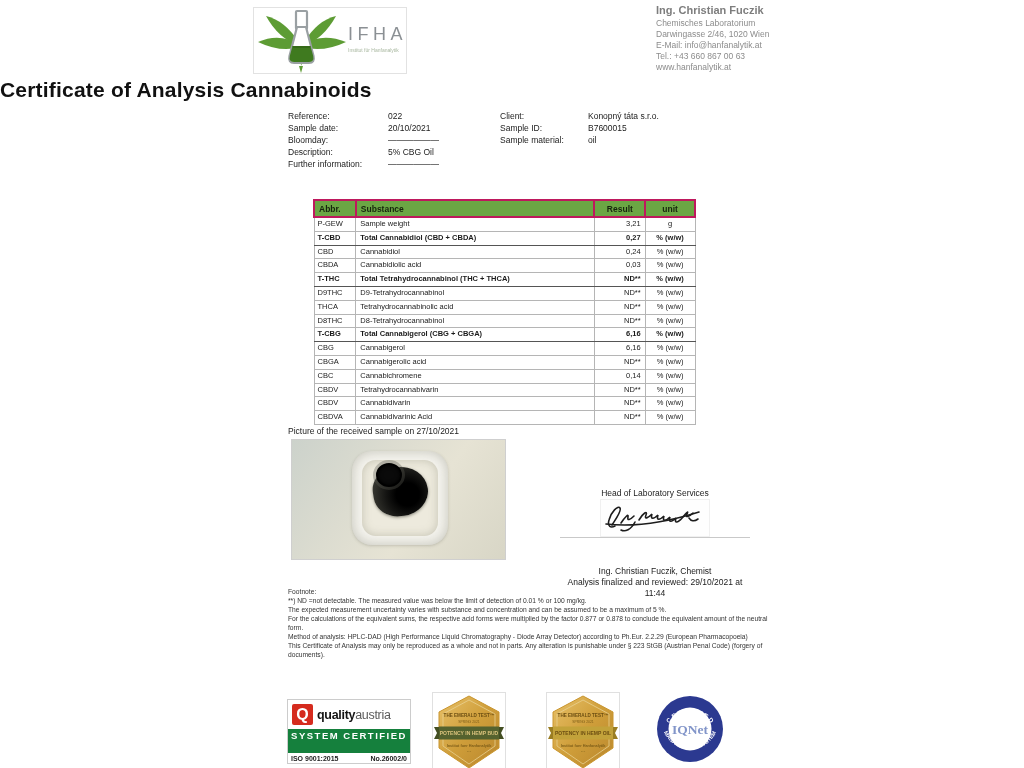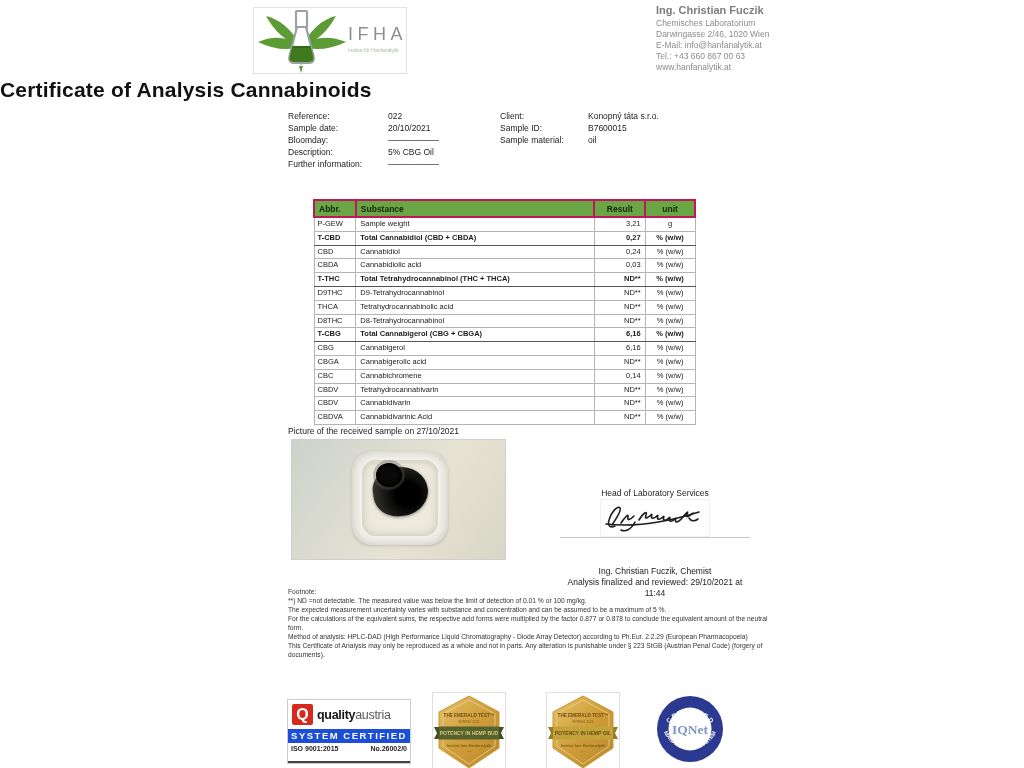--- a/index.html
+++ b/index.html
@@ -81,21 +81,21 @@
 
   
   .qa-badge { position:absolute; left:287px; top:699px; width:124px; height:65px;
     border:1px solid #cccccc; background:#fff; }
   .qa-top { display:flex; align-items:center; height:29px; padding:0 4px; }
   .qa-q { width:21px; height:21px; background:#d52b1e; color:#fff; font-weight:bold;
     font-size:16px; line-height:21px; text-align:center; border-radius:2px; }
   .qa-brand { margin-left:4px; font-size:12.5px; letter-spacing:-0.3px; }
   .qa-brand b { color:#141414; }
   .qa-brand span { color:#5a5a5a; }
-  .qa-bar { height:14px; background:#1d4ed8; color:#fff; font-weight:bold; font-size:9.5px;
+  .qa-bar { height:24px; background:#15803d; color:#fff; font-weight:bold; font-size:9.5px;
     letter-spacing:1.5px; text-align:center; line-height:14px; }
   .qa-bottom { display:flex; justify-content:space-between; padding:2px 3px 0 3px;
     font-size:7px; font-weight:bold; color:#222; border-bottom:2px solid #444;
     height:20px; }
 
   .seal { position:absolute; top:692px; width:74px; height:80px;
     border:1px solid #e0e0e0; background:#fff; }
   .seal.s1 { left:432px; } .seal.s2 { left:546px; }
 
   .iqnet { position:absolute; left:654px; top:692px; width:72px; height:76px; background:#fff; }

